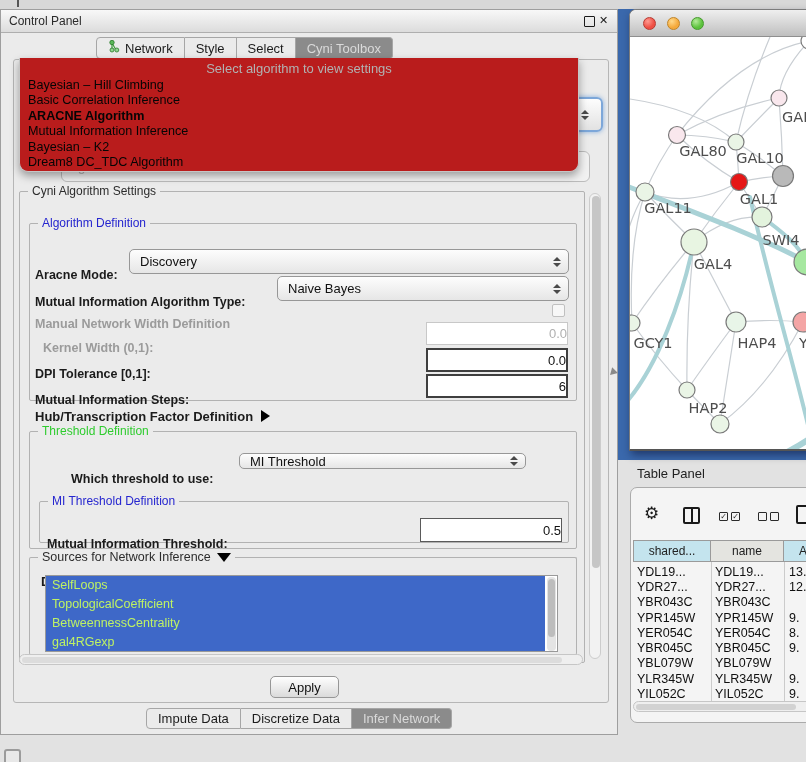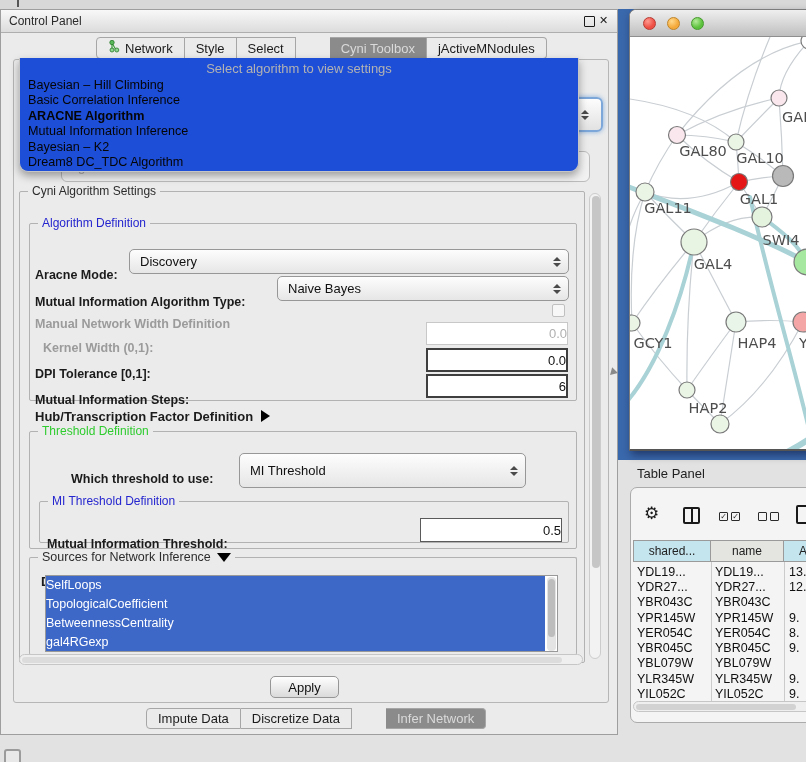--- a/index.html
+++ b/index.html
@@ -11,24 +11,24 @@
   .cp-titlebar{background:linear-gradient(#f8f8f8,#dcdcdc);border-bottom:1px solid #aeaeae;}
   .cp-title{font-size:12px;color:#2a2a2a;}
   .win-icon{font-size:11px;color:#1a1a1a;font-weight:bold;}
   .float-box{width:9px;height:9px;border:1.5px solid #1a1a1a;border-radius:1px;}
   
   .tabbar{display:flex;height:22px;}
   .tab{display:flex;align-items:center;padding:0 11px;font-size:13px;color:#1c1c1c;
        background:#ebebeb;border:1px solid #a6a6a6;border-left:none;box-sizing:border-box;}
   .tab:first-child{border-left:1px solid #a6a6a6;border-radius:4px 0 0 4px;}
   .tab:last-child{border-radius:0 4px 4px 0;}
-  .tab.sel{background:#8b8b8b;color:#dadada;margin-left:34px;}
+  .tab.sel{background:#8b8b8b;color:#dadada;}
   .inner-frame{border:1px solid #b6b6b6;border-radius:3px;background:#ebebeb;box-sizing:border-box;}
   
-  .popup{background:#1d4ed8;border:1px solid #c6c6c6;border-top:none;border-radius:0 0 9px 9px;
+  .popup{background:#b91c1c;border:1px solid #c6c6c6;border-top:none;border-radius:0 0 9px 9px;
          box-shadow:0 4px 9px rgba(0,0,0,0.35);box-sizing:border-box;z-index:6;}
   .popup-prompt{text-align:center;color:#b2b2b2;font-size:13px;padding-top:3px;height:17px;}
   .popup-item{height:15.4px;line-height:15.4px;padding-left:8px;font-size:12.6px;color:#050505;white-space:nowrap;}
   .popup-item.bold{font-weight:bold;}
   
   .grp{border:1px solid #b2b2b2;border-radius:2px;box-sizing:border-box;}
   .grp-title{position:absolute;top:-8px;left:8px;background:#ebebeb;padding:0 4px;font-size:12px;color:#2c2c2c;white-space:nowrap;}
   .t-blue{color:#2525cf;}
   .t-green{color:#2ecc2e;}
   .lbl{font-size:12.5px;font-weight:bold;color:#1b1b1b;white-space:nowrap;margin-top:12px;}
@@ -41,21 +41,21 @@
   .tri-dn{width:0;height:0;border-left:4px solid transparent;border-right:4px solid transparent;border-top:4px solid #4a4a4a;}
   .field{background:#ffffff;box-sizing:border-box;font-size:13px;color:#111;text-align:right;
          padding:0 0;display:flex;align-items:center;justify-content:flex-end;}
   .f-strong{border:2px solid #3f3f3f;}
   .f-mid{border:1.5px solid #5a5a5a;}
   .f-dis{border:1px solid #c8c8c8;color:#b0b0b0;}
   .checkbox{width:13px;height:13px;border:1px solid #c0c0c0;background:#f7f7f7;border-radius:2px;box-sizing:border-box;}
   .tri-right{display:inline-block;width:0;height:0;border-top:6px solid transparent;border-bottom:6px solid transparent;border-left:9px solid #000;margin-left:8px;vertical-align:-1px;}
   .tri-down-big{display:inline-block;width:0;height:0;border-left:7px solid transparent;border-right:7px solid transparent;border-top:9px solid #000;margin-left:6px;vertical-align:-1px;}
   .attr-list{background:#ffffff;border:1px solid #999;box-sizing:border-box;overflow:hidden;}
-  .attr-item{height:19px;line-height:19px;background:#3e68c8;color:#ffffff;font-size:12.5px;margin-right:12px;}
+  .attr-item{height:19px;line-height:19px;background:#3e68c8;color:#bef264;font-size:12.5px;padding-left:6px;margin-right:12px;}
   .scroll-v{background:#f2f2f2;border:1px solid #cccccc;border-radius:6px;box-sizing:border-box;}
   .thumb-v{background:#c6c6c6;border-radius:4px;}
   .scroll-h{background:#efefef;border:1px solid #c6c6c6;border-radius:6px;box-sizing:border-box;}
   .btn{background:linear-gradient(#fefefe,#dadada);border:1px solid #969696;border-radius:5px;
        font-size:13px;color:#111;display:flex;align-items:center;justify-content:center;box-sizing:border-box;}
   
   .mac-win{border:1px solid #7c7c7c;border-bottom:2px solid #555;border-radius:7px 7px 0 0;box-shadow:2px 4px 9px rgba(0,0,30,0.45);box-sizing:border-box;overflow:hidden;background:#fff;}
   .mac-titlebar{height:26px;background:linear-gradient(#efefef,#bfbfbf);border-bottom:1px solid #8f8f8f;display:flex;align-items:center;padding-left:13px;gap:11px;}
   .light{width:13px;height:13px;border-radius:50%;box-sizing:border-box;}
   .l-red{background:radial-gradient(circle at 35% 30%,#ff9a90,#ee4f44 60%);border:1px solid #b73a31;}
@@ -107,23 +107,20 @@
       </div>
       <div class="tab">
           <span>Style</span>
         </div>
       <div class="tab">
           <span>Select</span>
         </div>
       <div class="tab sel">
           <span>Cyni Toolbox</span>
         </div>
-      <div class="tab">
-          <span>jActiveMNodules</span>
-        </div>
     </div>
 
     <div class="abs inner-frame" style="left:12px;top:49px;width:596px;height:644px;"></div>
 
     <div class="abs" style="left:552px;top:87px;width:46px;height:31px;z-index:3;border-radius:6px;border:2px solid #7da7d9;box-shadow:0 0 5px #85aede;background:linear-gradient(#fdfdfd,#e2e2e2);display:flex;align-items:center;justify-content:flex-end;">
       <span class="spin" style="margin-right:9px;">
           <span class="tri-up"></span>
           <span class="tri-dn"></span>
         </span>
     </div>
@@ -186,21 +183,21 @@
 
     <div class="abs" style="left:34px;top:397px;">
       <span class="lbl" style="font-size:13px;">Hub/Transcription Factor Definition</span><span class="tri-right"></span>
     </div>
 
     <div class="abs grp" style="left:28px;top:421px;width:548px;height:118px;">
       <span class="grp-title t-green">Threshold Definition</span>
     </div>
 
     <div class="abs lbl" style="left:70px;top:450px;">Which threshold to use:</div>
-    <div class="abs combo" style="left:238px;top:443px;width:287px;height:35px;">
+    <div class="abs combo" style="left:238px;top:443px;width:287px;height:16px;">
       <span class="combo-text">MI Threshold</span>
       <span class="spin">
           <span class="tri-up"></span>
           <span class="tri-dn"></span>
         </span>
     </div>
 
     <div class="abs grp" style="left:38px;top:491px;width:530px;height:42px;">
       <span class="grp-title t-blue">MI Threshold Definition</span>
     </div>

